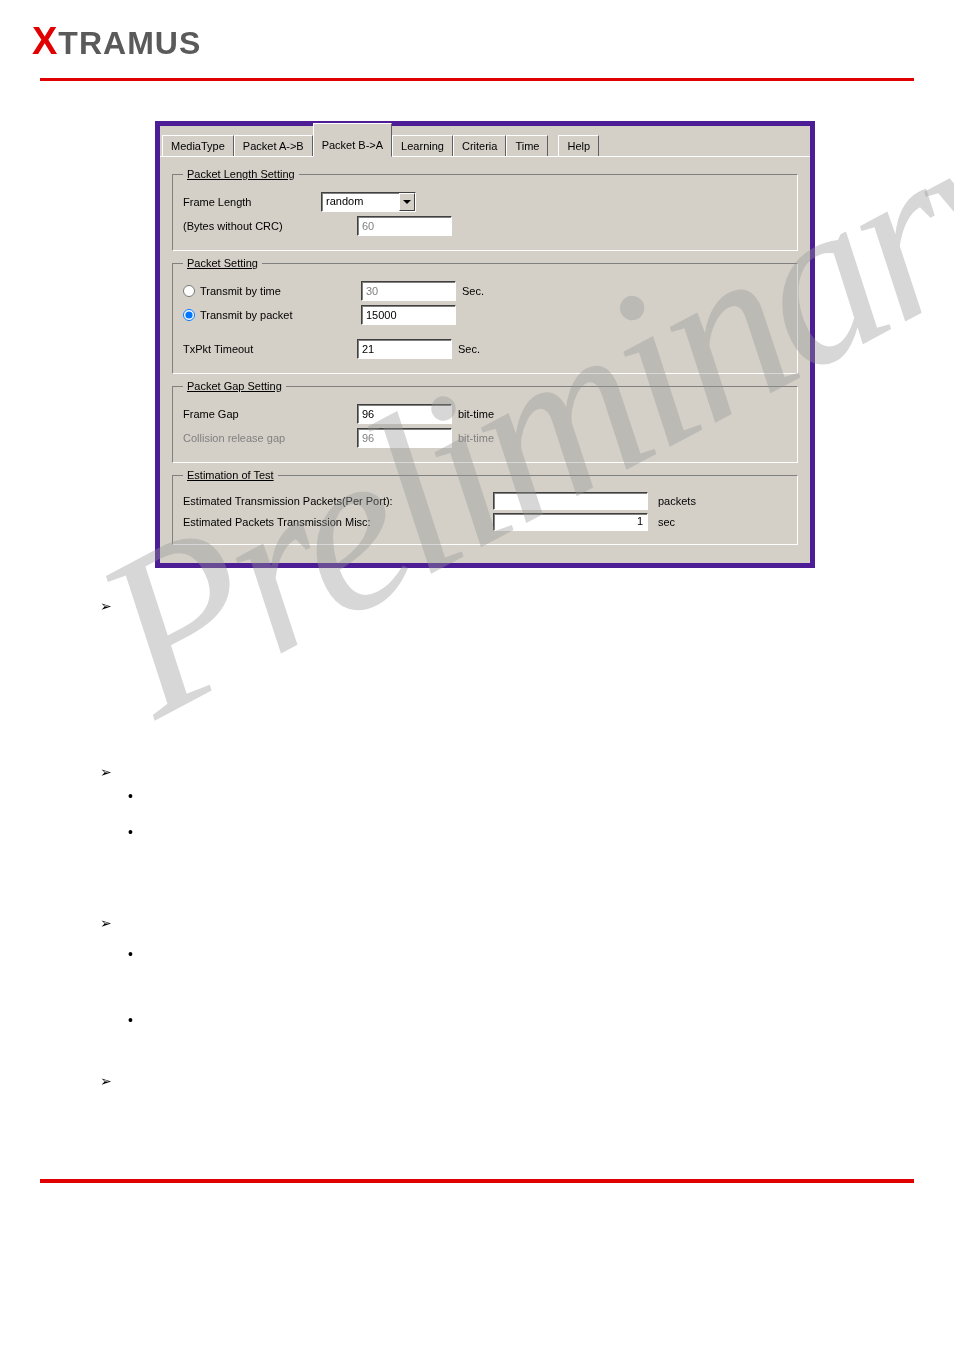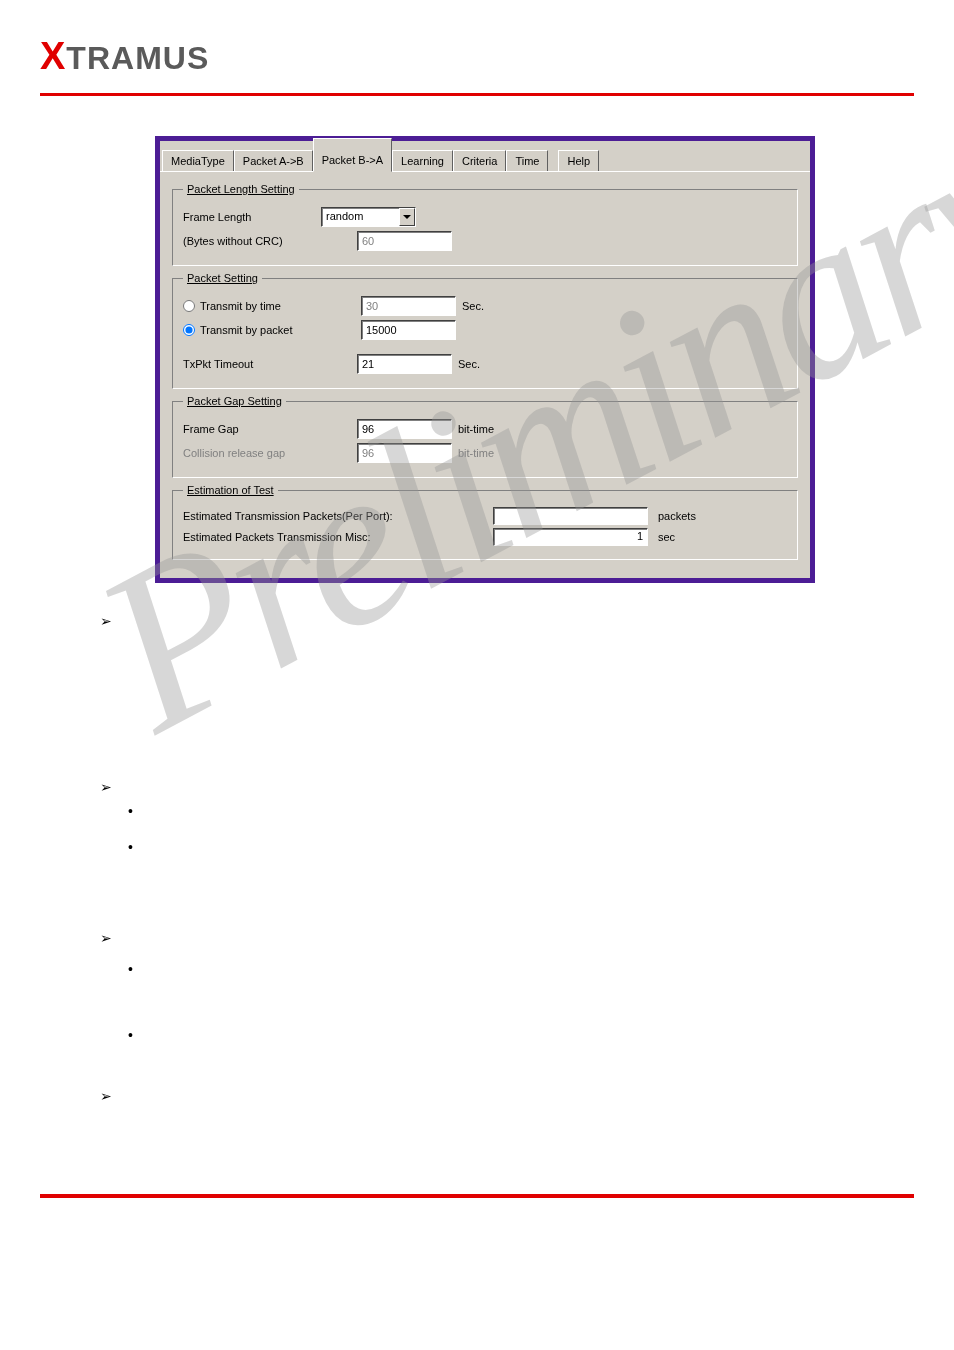--- a/index.html
+++ b/index.html
@@ -4,22 +4,21 @@
 <style>
   * { box-sizing: border-box; }
   body {
     margin: 0;
     padding: 0;
     font-family: Arial, sans-serif;
     background: #ffffff;
     width: 954px;
   }
   .page-header {
-    padding: 20px 40px 10px;
-    margin-top: 15px;
+    padding: 20px 32px 10px;
   }
   .logo {
     font-family: Arial, sans-serif;
     font-size: 32px;
     font-weight: bold;
     color: #5a5a5a;
     letter-spacing: 1px;
   }
   .logo .x {
     color: #e00000;

